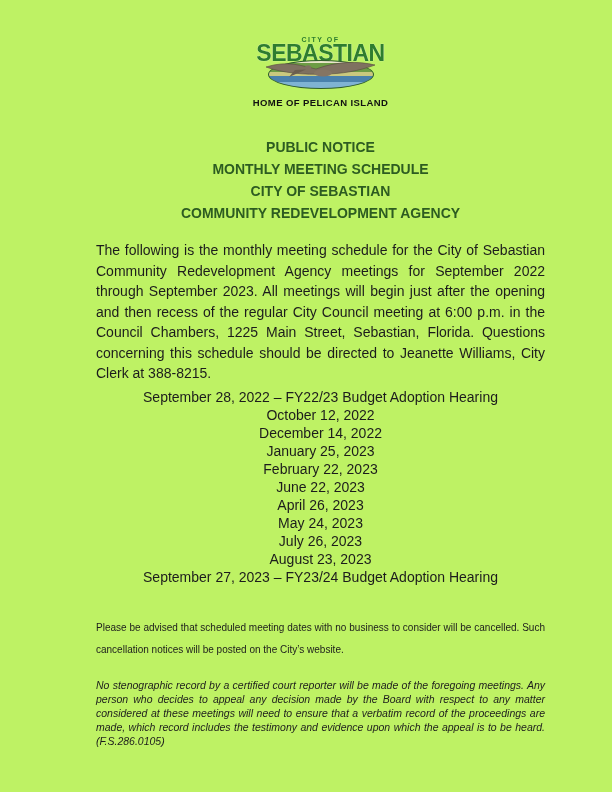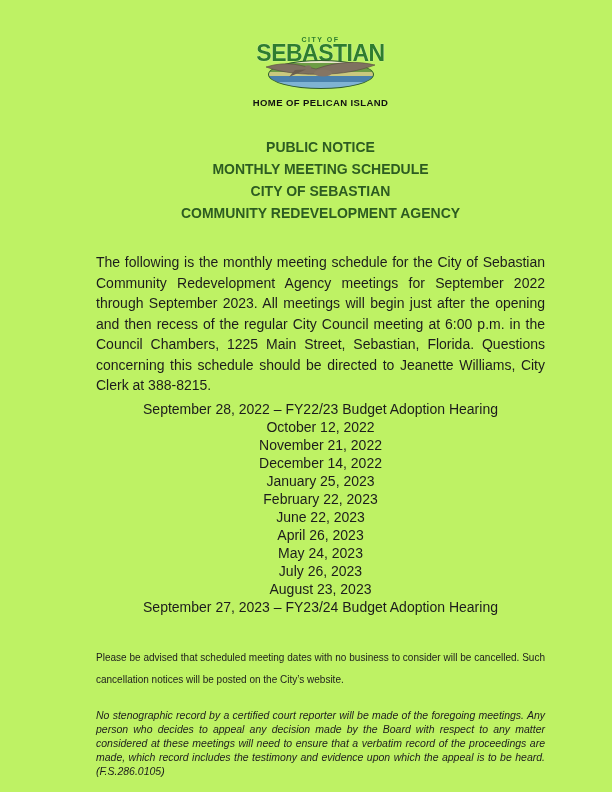--- a/index.html
+++ b/index.html
@@ -76,21 +76,21 @@
     margin-top: 28px;
     text-align: center;
     font-size: 14px;
     font-weight: bold;
     line-height: 22px;
     color: #2d5c21;
   }
 
   
   .intro {
-    margin: 28px 0 0 0;
+    margin: 16px 0 0 0;
     font-size: 14px;
     line-height: 20.5px;
     text-align: justify;
   }
   .schedule {
     margin-top: 4px;
     text-align: center;
     font-size: 14px;
     line-height: 18px;
   }
@@ -132,21 +132,20 @@
     <div>MONTHLY MEETING SCHEDULE</div>
     <div>CITY OF SEBASTIAN</div>
     <div>COMMUNITY REDEVELOPMENT AGENCY</div>
   </div>
 
   <p class="intro">The following is the monthly meeting schedule for the City of Sebastian Community Redevelopment Agency meetings for September 2022 through September 2023.  All meetings will begin just after the opening and then recess of the regular City Council meeting at 6:00 p.m. in the Council Chambers, 1225 Main Street, Sebastian, Florida.  Questions concerning this schedule should be directed to Jeanette Williams, City Clerk at 388-8215.</p>
 
   <div class="schedule">
     <div>September 28, 2022 – FY22/23 Budget Adoption Hearing</div>
     <div>October 12, 2022</div>
-    <div>November 21, 2022</div>
     <div>December 14, 2022</div>
     <div>January 25, 2023</div>
     <div>February 22, 2023</div>
     <div>June 22, 2023</div>
     <div>April 26, 2023</div>
     <div>May 24, 2023</div>
     <div>July 26, 2023</div>
     <div>August 23, 2023</div>
     <div>September 27, 2023 – FY23/24 Budget Adoption Hearing</div>
   </div>

